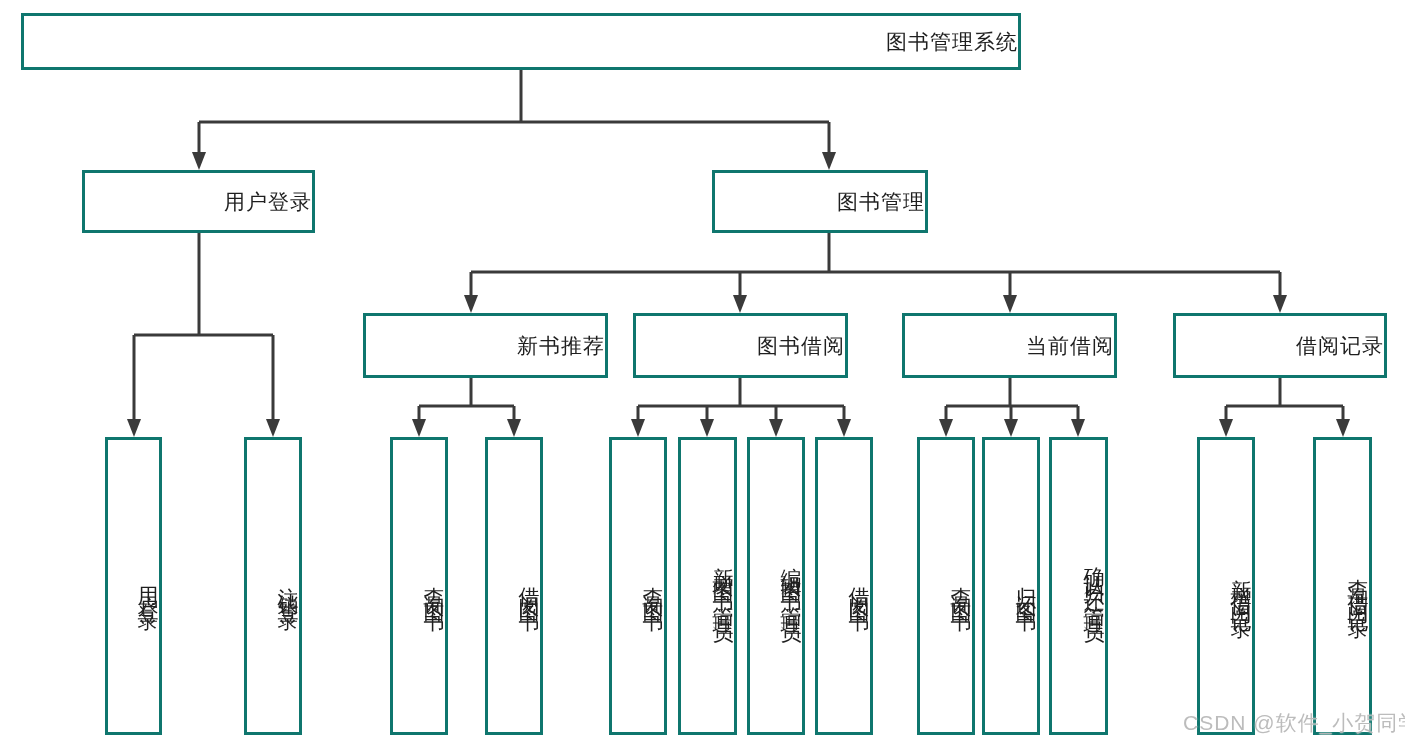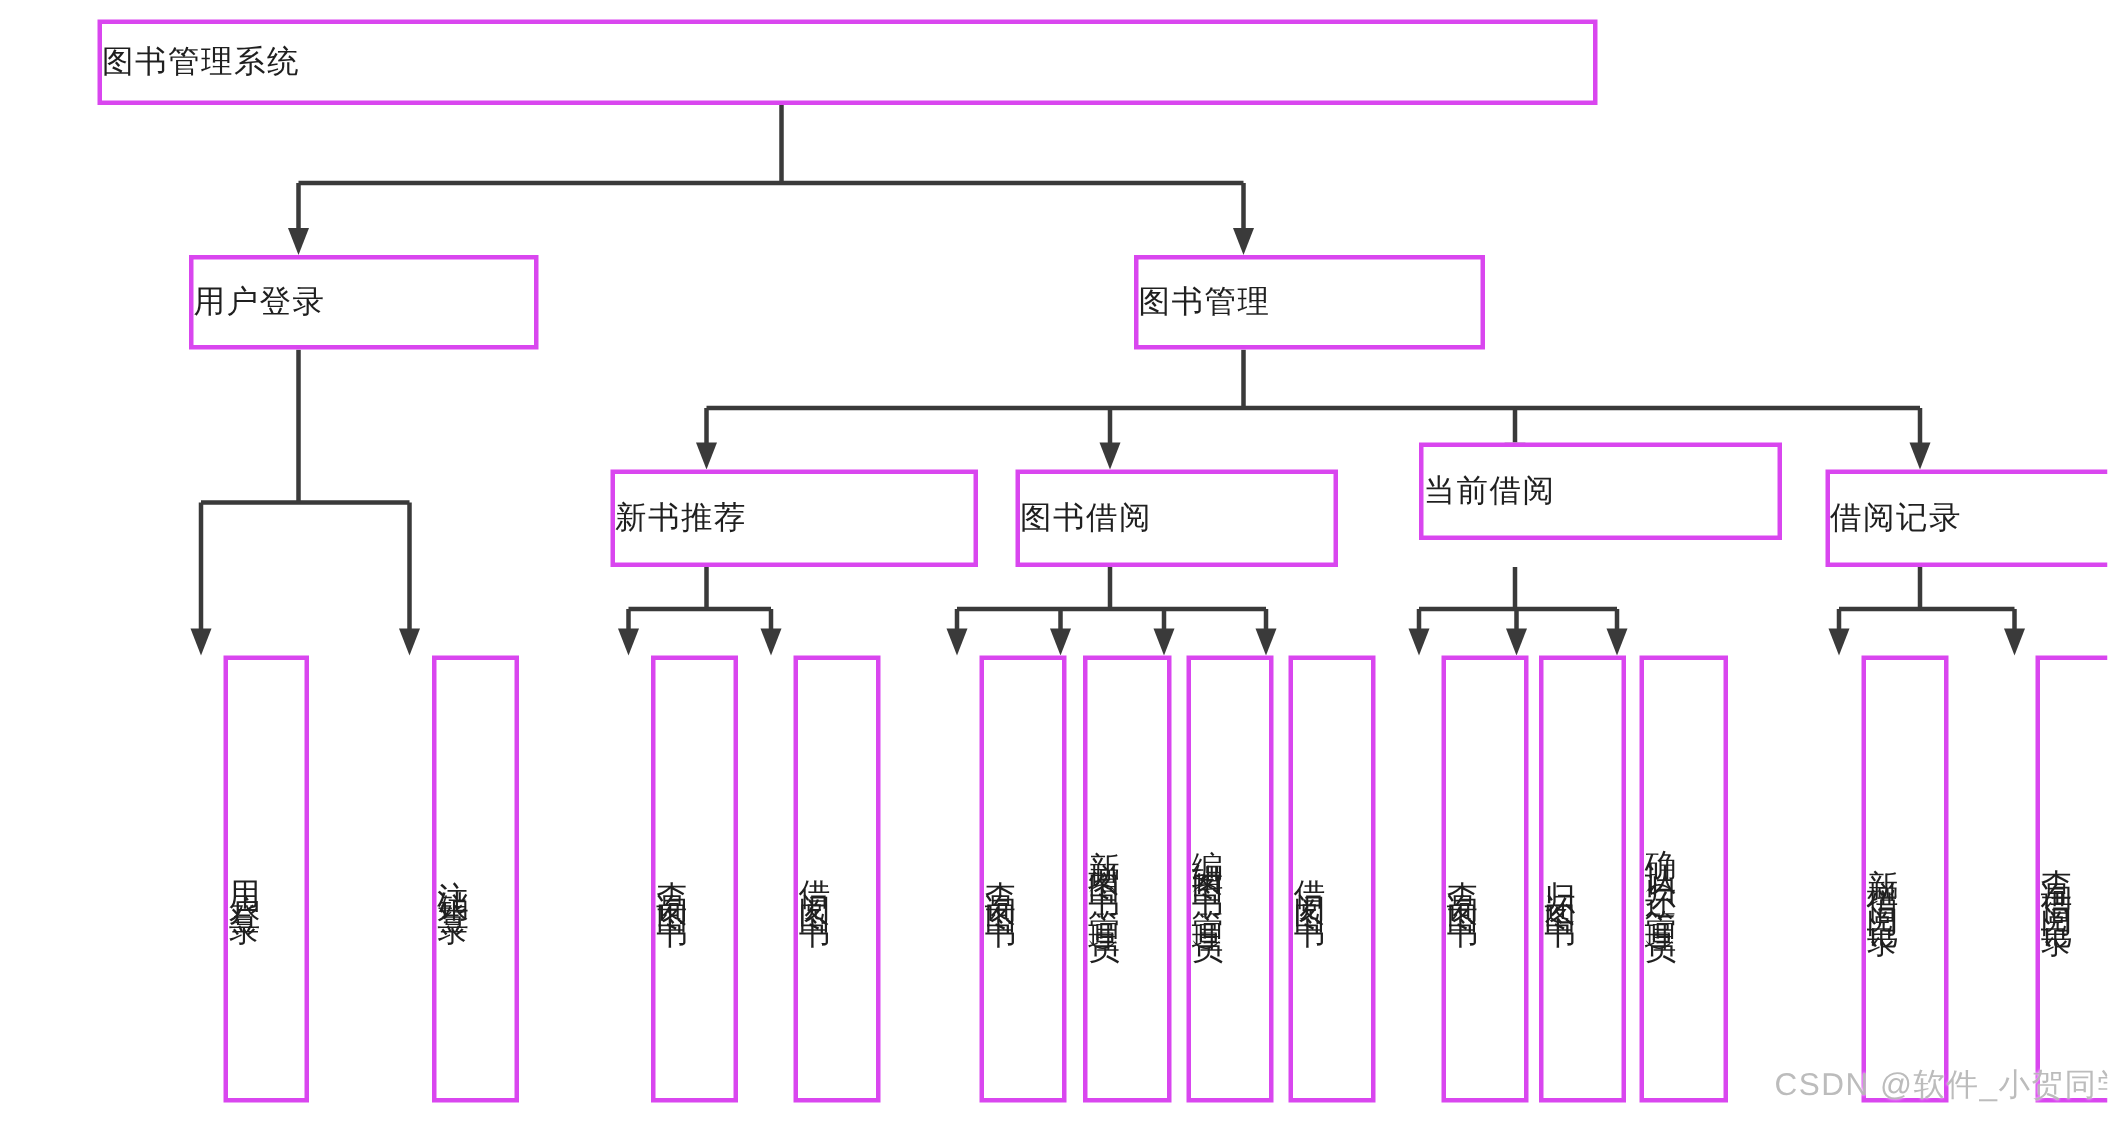--- a/index.html
+++ b/index.html
@@ -3,22 +3,22 @@
 <meta charset="utf-8">
 <style>
   html,body{margin:0;padding:0;background:#ffffff;}
   #stage{
     position:relative;width:1405px;height:747px;background:#ffffff;
     font-family:"Liberation Sans",sans-serif;color:#1f1f1f;overflow:hidden;
   }
   #wires{position:absolute;left:0;top:0;}
   .box{
     position:absolute;box-sizing:border-box;background:#ffffff;
-    border:3px solid #d946ef;display:flex;align-items:center;justify-content:flex-start;
-    font-size:21px;letter-spacing:1px;text-align:center;line-height:1.2;margin-left:44px;
+    border:3px solid #0f766e;display:flex;align-items:center;justify-content:flex-end;
+    font-size:21px;letter-spacing:1px;text-align:center;line-height:1.2;
   }
   .vtext{
     writing-mode:vertical-rl;text-orientation:mixed;
     letter-spacing:8px;line-height:1;display:block;
   }
   .watermark{
     position:absolute;left:1183px;top:709px;font-size:21px;letter-spacing:1px;
     color:#b9b9b9;white-space:nowrap;text-shadow:0 0 2px #ffffff;opacity:.95;
   }
 </style>
@@ -67,31 +67,31 @@
     </g>
   </svg>
 
   <div class="box" style="left:21px;top:13px;width:1000px;height:57px">
     <span>图书管理系统</span>
   </div>
 
   <div class="box" style="left:82px;top:170px;width:233px;height:63px">
     <span>用户登录</span>
   </div>
-  <div class="box" style="left:712px;top:170px;width:234px;height:63px">
+  <div class="box" style="left:712px;top:170px;width:216px;height:63px">
     <span>图书管理</span>
   </div>
 
   <div class="box" style="left:363px;top:313px;width:245px;height:65px">
     <span>新书推荐</span>
   </div>
   <div class="box" style="left:633px;top:313px;width:215px;height:65px">
     <span>图书借阅</span>
   </div>
-  <div class="box" style="left:902px;top:295px;width:242px;height:65px">
+  <div class="box" style="left:902px;top:313px;width:215px;height:65px">
     <span>当前借阅</span>
   </div>
   <div class="box" style="left:1173px;top:313px;width:214px;height:65px">
     <span>借阅记录</span>
   </div>
 
   <div class="box" style="left:105px;top:437px;width:57px;height:298px">
     <span class="vtext">用户登录</span>
   </div>
   <div class="box" style="left:244px;top:437px;width:58px;height:298px">

